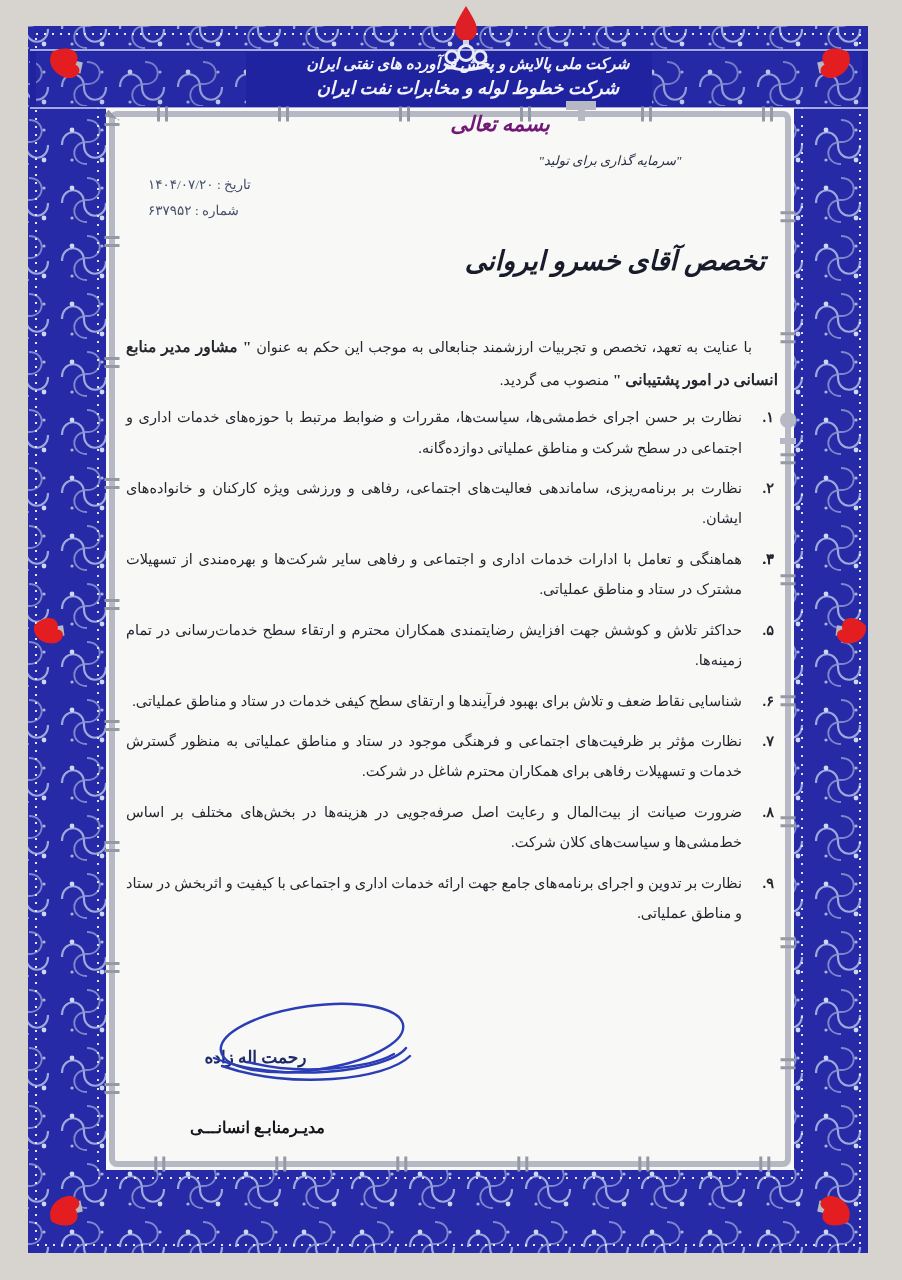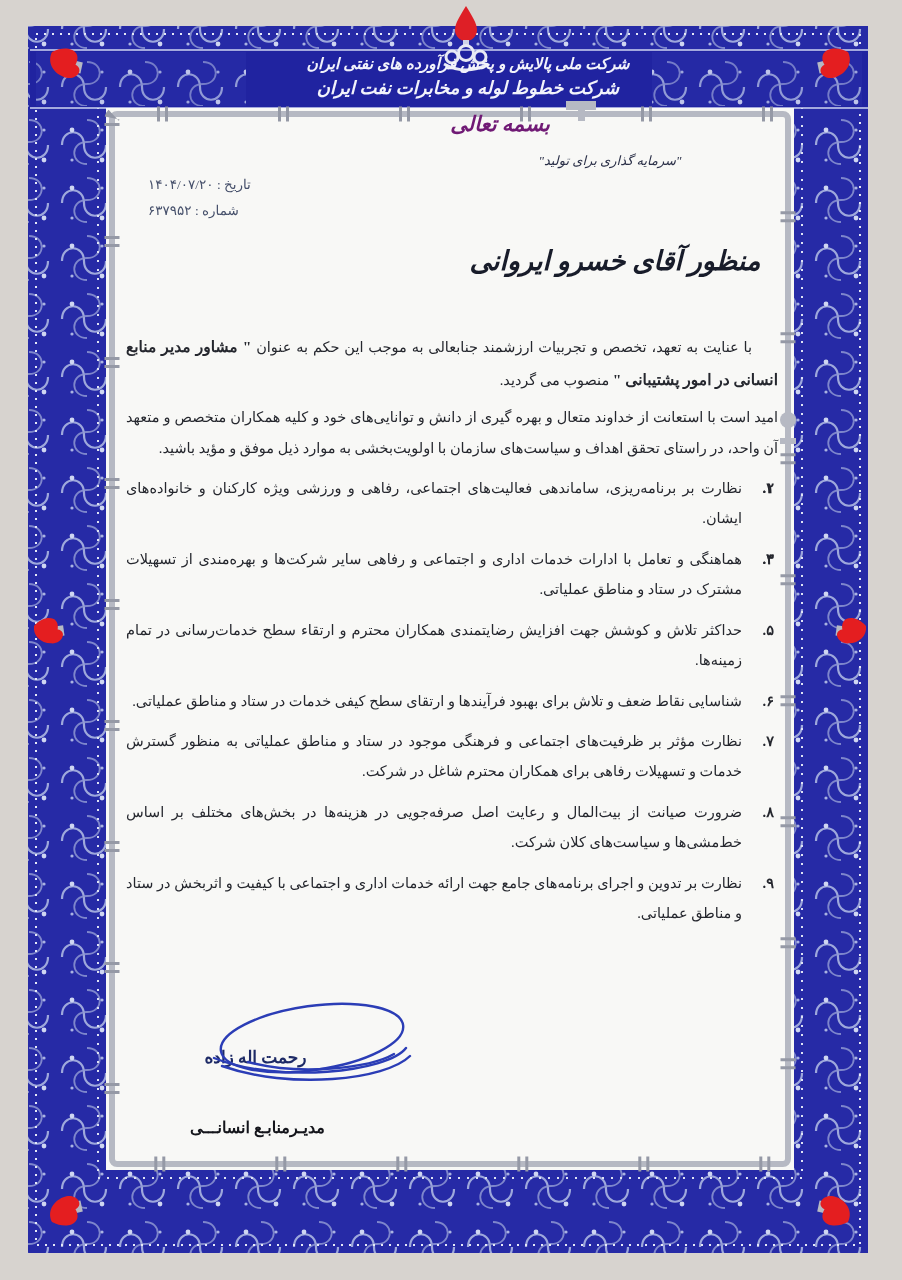--- a/index.html
+++ b/index.html
@@ -107,28 +107,27 @@
     <div class="row">
       <span>تاریخ :</span>
       <span>۱۴۰۴/۰۷/۲۰</span>
     </div>
     <div class="row">
       <span>شماره :</span>
       <span>۶۳۷۹۵۲</span>
     </div>
   </div>
 
-  <div class="abs addressee fa">منظور آقای خسرو ایروانی</div>
+  <div class="abs addressee fa">تخصص آقای خسرو ایروانی</div>
 
   <div class="abs body-text fa">
     <p class="p-intro"><span>با عنایت به تعهد، تخصص و تجربیات ارزشمند جنابعالی به موجب این حکم به عنوان </span><span class="appt">" مشاور مدیر منابع انسانی در امور پشتیبانی "</span><span> منصوب می گردید.</span></p>
-    <p>امید است با استعانت از خداوند متعال و بهره گیری از دانش و توانایی‌های خود و کلیه همکاران متخصص و متعهد آن واحد، در راستای تحقق اهداف و سیاست‌های سازمان با اولویت‌بخشی به موارد ذیل موفق و مؤید باشید.</p>
 
     <div class="duties">
-      <div class="duty"><span class="num">۱.</span></div>
+      <div class="duty"><span class="num">۱.</span><span>نظارت بر حسن اجرای خط‌مشی‌ها، سیاست‌ها، مقررات و ضوابط مرتبط با حوزه‌های خدمات اداری و اجتماعی در سطح شرکت و مناطق عملیاتی دوازده‌گانه.</span></div>
       <div class="duty"><span class="num">۲.</span><span>نظارت بر برنامه‌ریزی، ساماندهی فعالیت‌های اجتماعی، رفاهی و ورزشی ویژه کارکنان و خانواده‌های ایشان.</span></div>
       <div class="duty"><span class="num">۳.</span></div>
       <div class="duty"><span class="num">۴.</span><span>هماهنگی و تعامل با ادارات خدمات اداری و اجتماعی و رفاهی سایر شرکت‌ها و بهره‌مندی از تسهیلات مشترک در ستاد و مناطق عملیاتی.</span></div>
       <div class="duty"><span class="num">۵.</span><span>حداکثر تلاش و کوشش جهت افزایش رضایتمندی همکاران محترم و ارتقاء سطح خدمات‌رسانی در تمام زمینه‌ها.</span></div>
       <div class="duty"><span class="num">۶.</span><span>شناسایی نقاط ضعف و تلاش برای بهبود فرآیندها و ارتقای سطح کیفی خدمات در ستاد و مناطق عملیاتی.</span></div>
       <div class="duty"><span class="num">۷.</span><span>نظارت مؤثر بر ظرفیت‌های اجتماعی و فرهنگی موجود در ستاد و مناطق عملیاتی به منظور گسترش خدمات و تسهیلات رفاهی برای همکاران محترم شاغل در شرکت.</span></div>
       <div class="duty"><span class="num">۸.</span><span>ضرورت صیانت از بیت‌المال و رعایت اصل صرفه‌جویی در هزینه‌ها در بخش‌های مختلف بر اساس خط‌مشی‌ها و سیاست‌های کلان شرکت.</span></div>
       <div class="duty"><span class="num">۹.</span><span>نظارت بر تدوین و اجرای برنامه‌های جامع جهت ارائه خدمات اداری و اجتماعی با کیفیت و اثربخش در ستاد و مناطق عملیاتی.</span></div>
     </div>
   </div>

